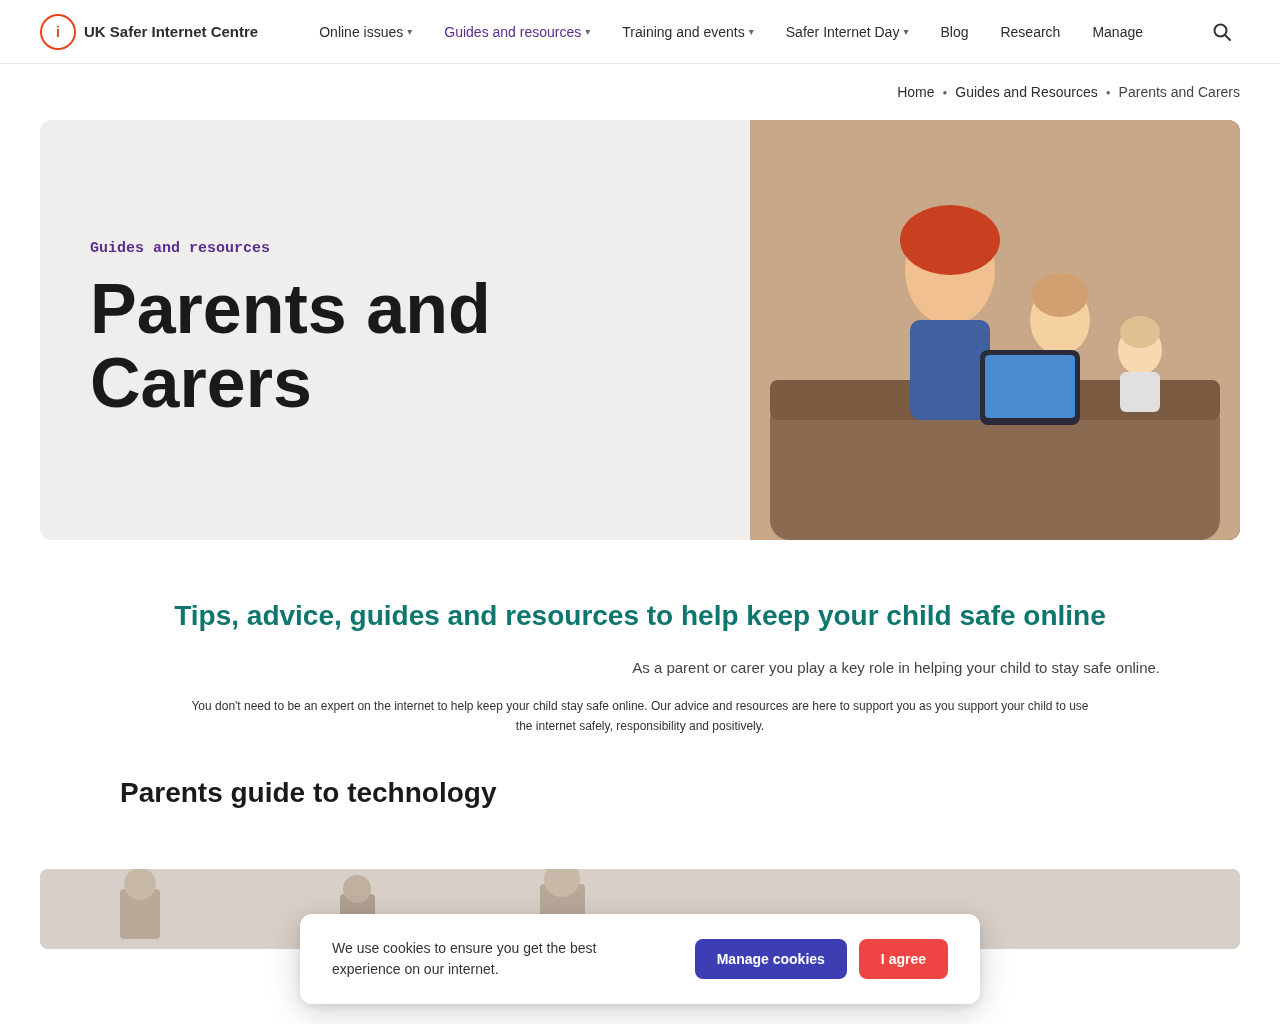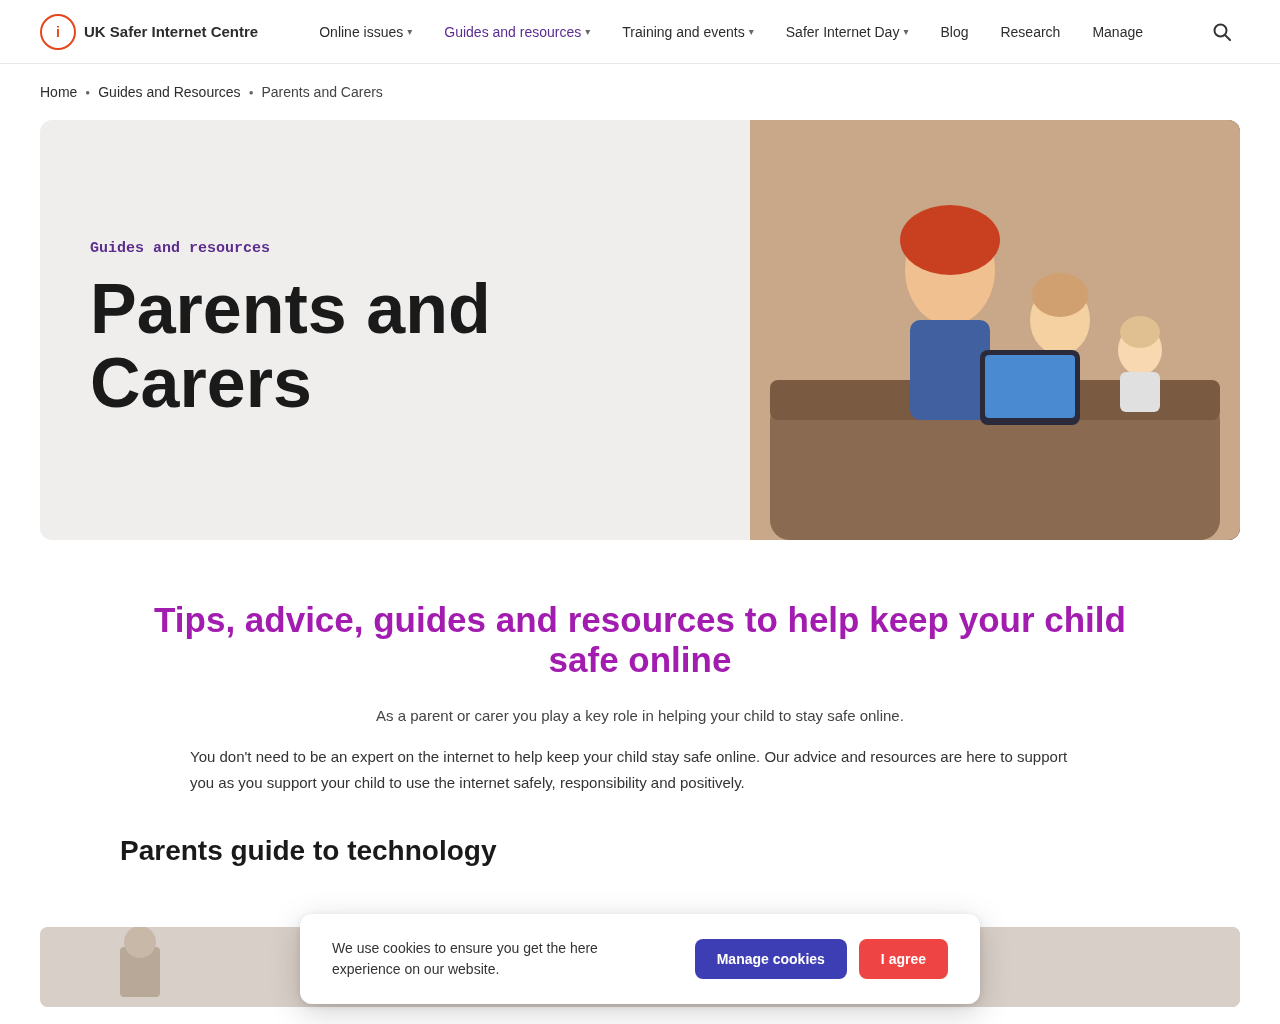--- a/index.html
+++ b/index.html
@@ -68,20 +68,21 @@
     }
 
     
     .breadcrumb {
       display: flex;
       align-items: center;
       gap: 8px;
       padding: 20px 40px;
       font-size: 14px;
       color: #444;
+      justify-content: flex-end;
     }
     .breadcrumb a { color: #2d2d2d; text-decoration: none; }
     .breadcrumb-separator { color: #666; font-size: 8px; }
 
     
     .hero {
       margin: 0 40px;
       background: #f0eeec;
       border-radius: 12px;
       display: flex;
@@ -132,37 +133,37 @@
       background: rgba(100, 70, 50, 0.15);
     }
 
     
     .main-content {
       padding: 60px 80px 40px;
       max-width: 1200px;
       margin: 0 auto;
     }
     .section-title {
-      font-size: 35px;
+      font-size: 28px;
       font-weight: 800;
-      color: #a21caf;
+      color: #0f766e;
       text-align: center;
       margin-bottom: 24px;
     }
     .section-intro {
       font-size: 15px;
       color: #444;
-      text-align: center;
+      text-align: right;
       margin-bottom: 16px;
       line-height: 1.6;
     }
     .section-body {
-      font-size: 15px;
+      font-size: 12px;
       color: #333;
-      text-align: left;
+      text-align: center;
       line-height: 1.7;
       max-width: 900px;
       margin: 0 auto 40px;
     }
     .section-heading-left {
       font-size: 28px;
       font-weight: 700;
       color: #1a1a1a;
       margin-bottom: 20px;
     }
@@ -332,18 +333,18 @@
     <rect x="80" y="20" width="40" height="50" rx="4" fill="#b8a898"></rect>
     <ellipse cx="100" cy="15" rx="16" ry="16" fill="#c8b8a8"></ellipse>
     <rect x="300" y="25" width="35" height="45" rx="4" fill="#b0a090"></rect>
     <ellipse cx="317" cy="20" rx="14" ry="14" fill="#c0b0a0"></ellipse>
     <rect x="500" y="15" width="45" height="55" rx="4" fill="#b8a898"></rect>
     <ellipse cx="522" cy="10" rx="18" ry="18" fill="#c8b8a8"></ellipse>
   </svg>
 </div>
 
 <div class="cookie-banner">
-  <p class="cookie-text">We use cookies to ensure you get the here experience on our website.</p>
+  <p class="cookie-text">We use cookies to ensure you get the best experience on our internet.</p>
   <div class="cookie-actions">
     <button class="btn-manage">Manage cookies</button>
     <button class="btn-agree">I agree</button>
   </div>
 </div>
 
 </body></html>

